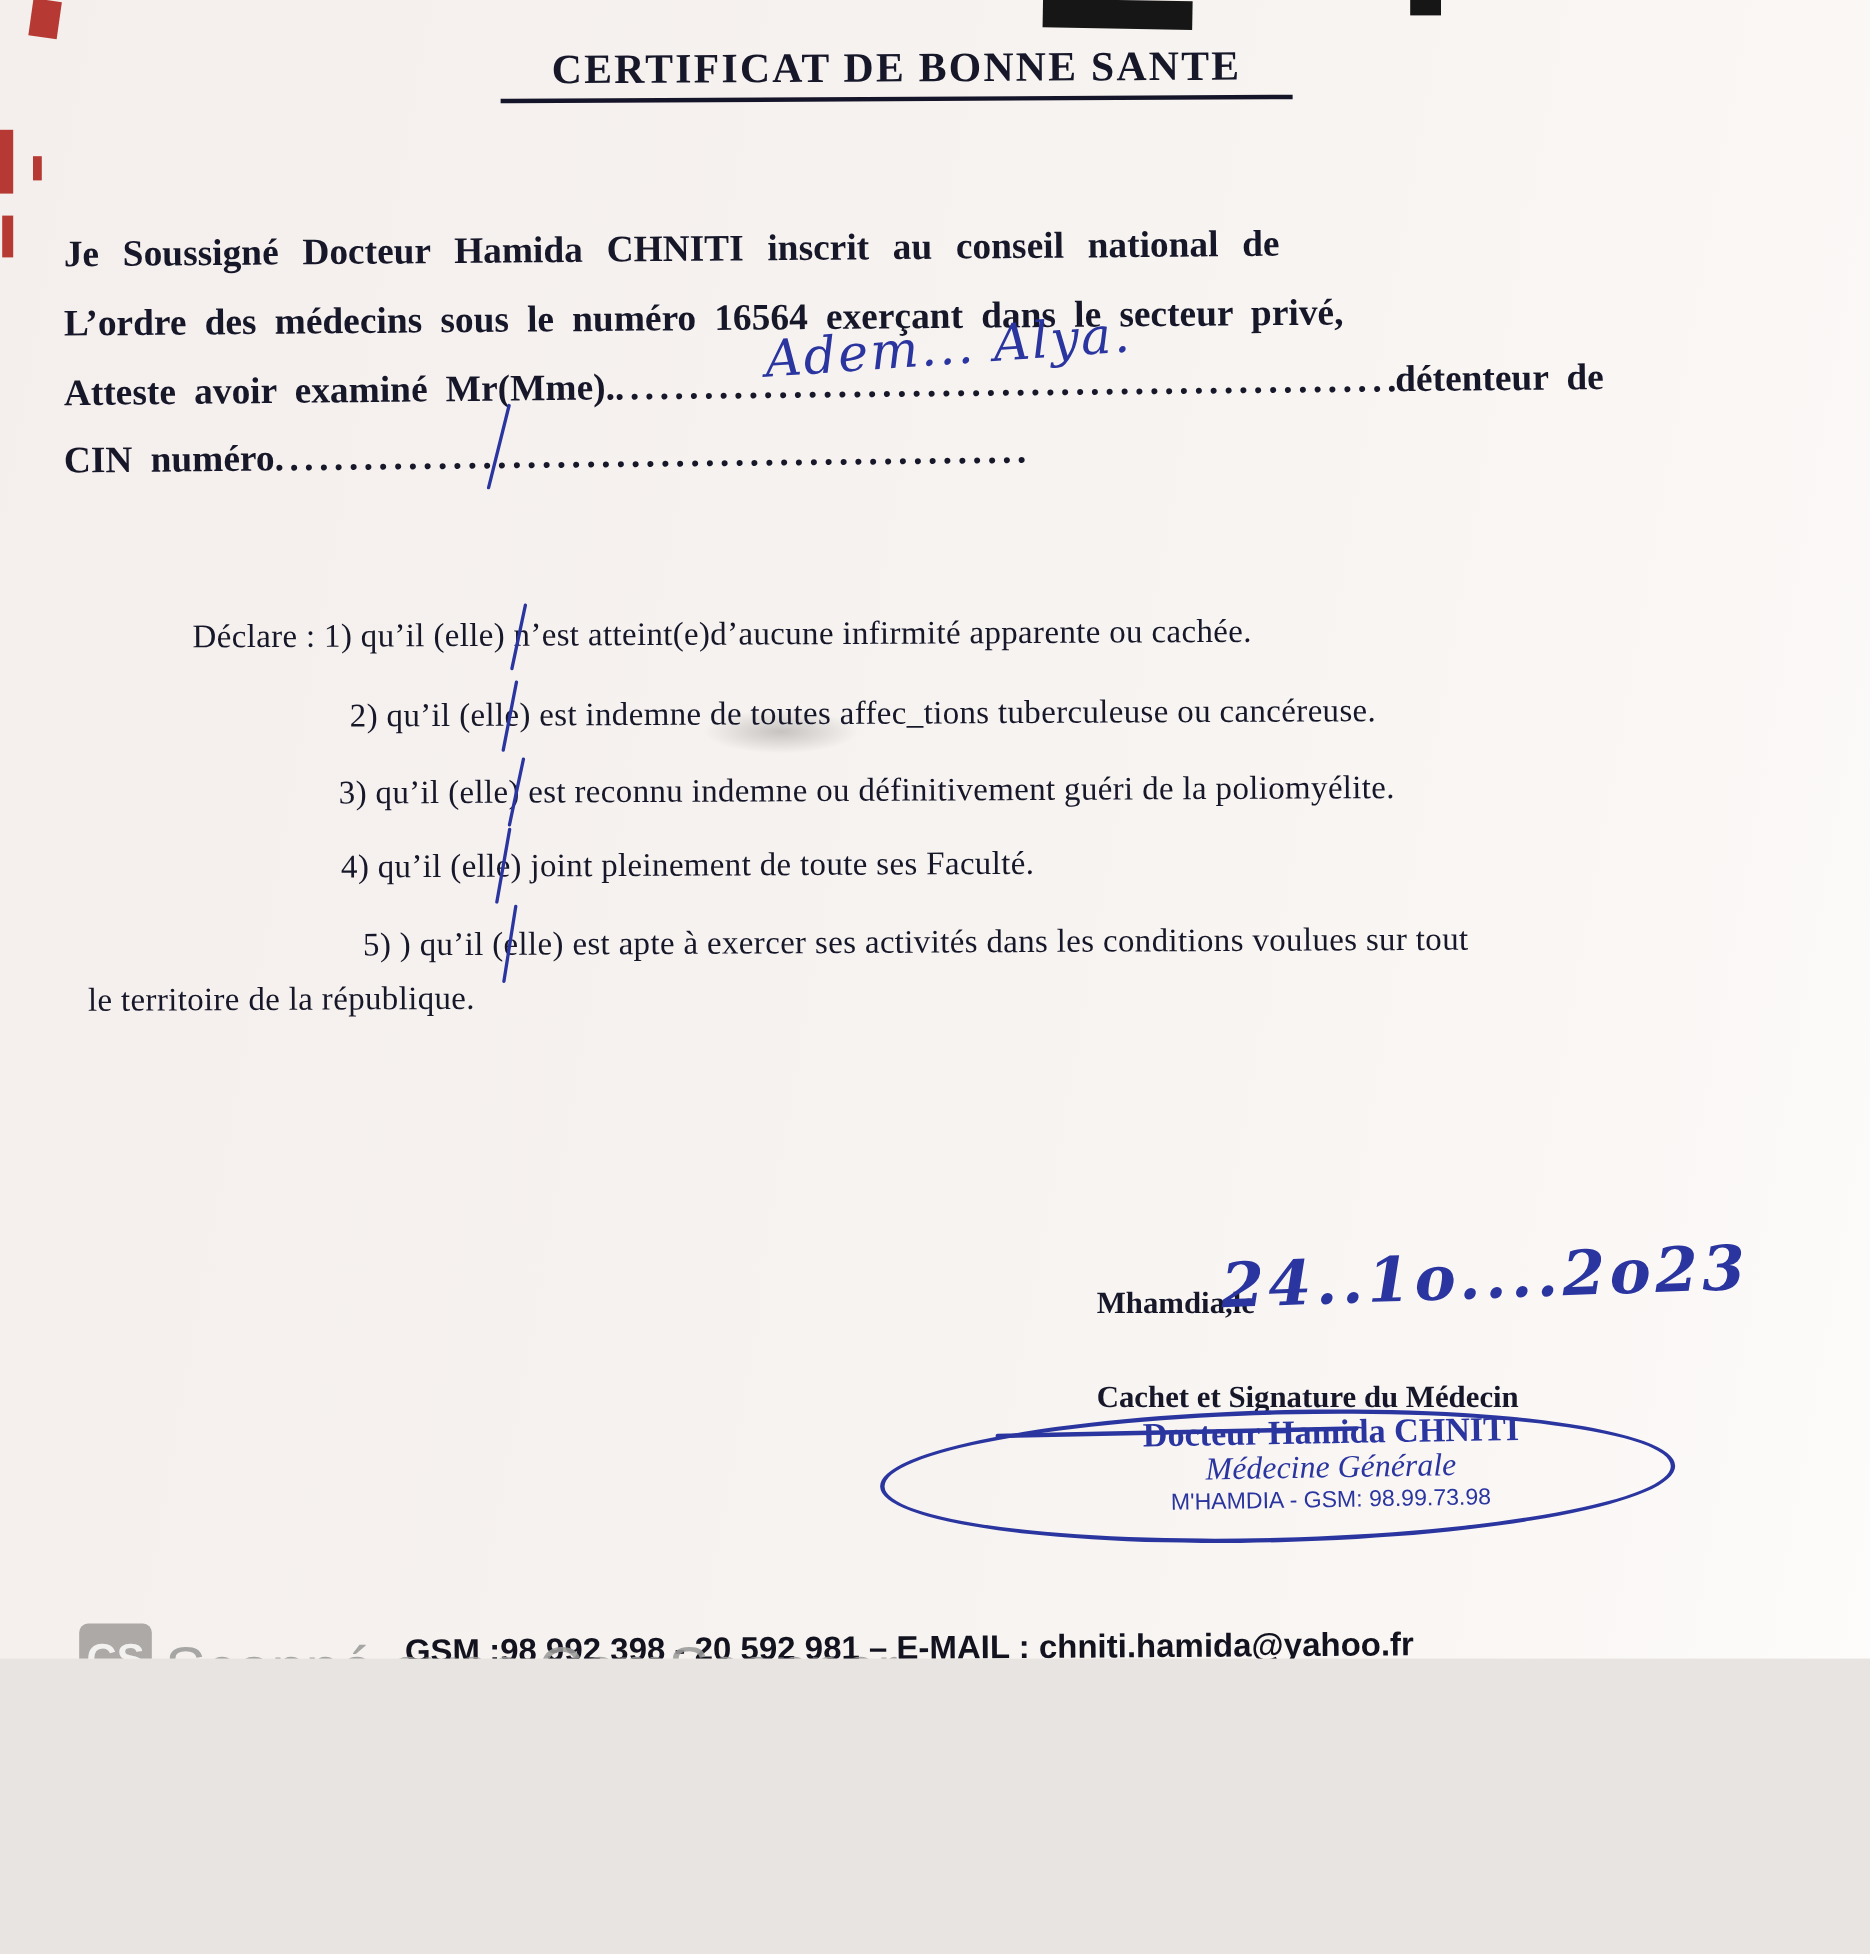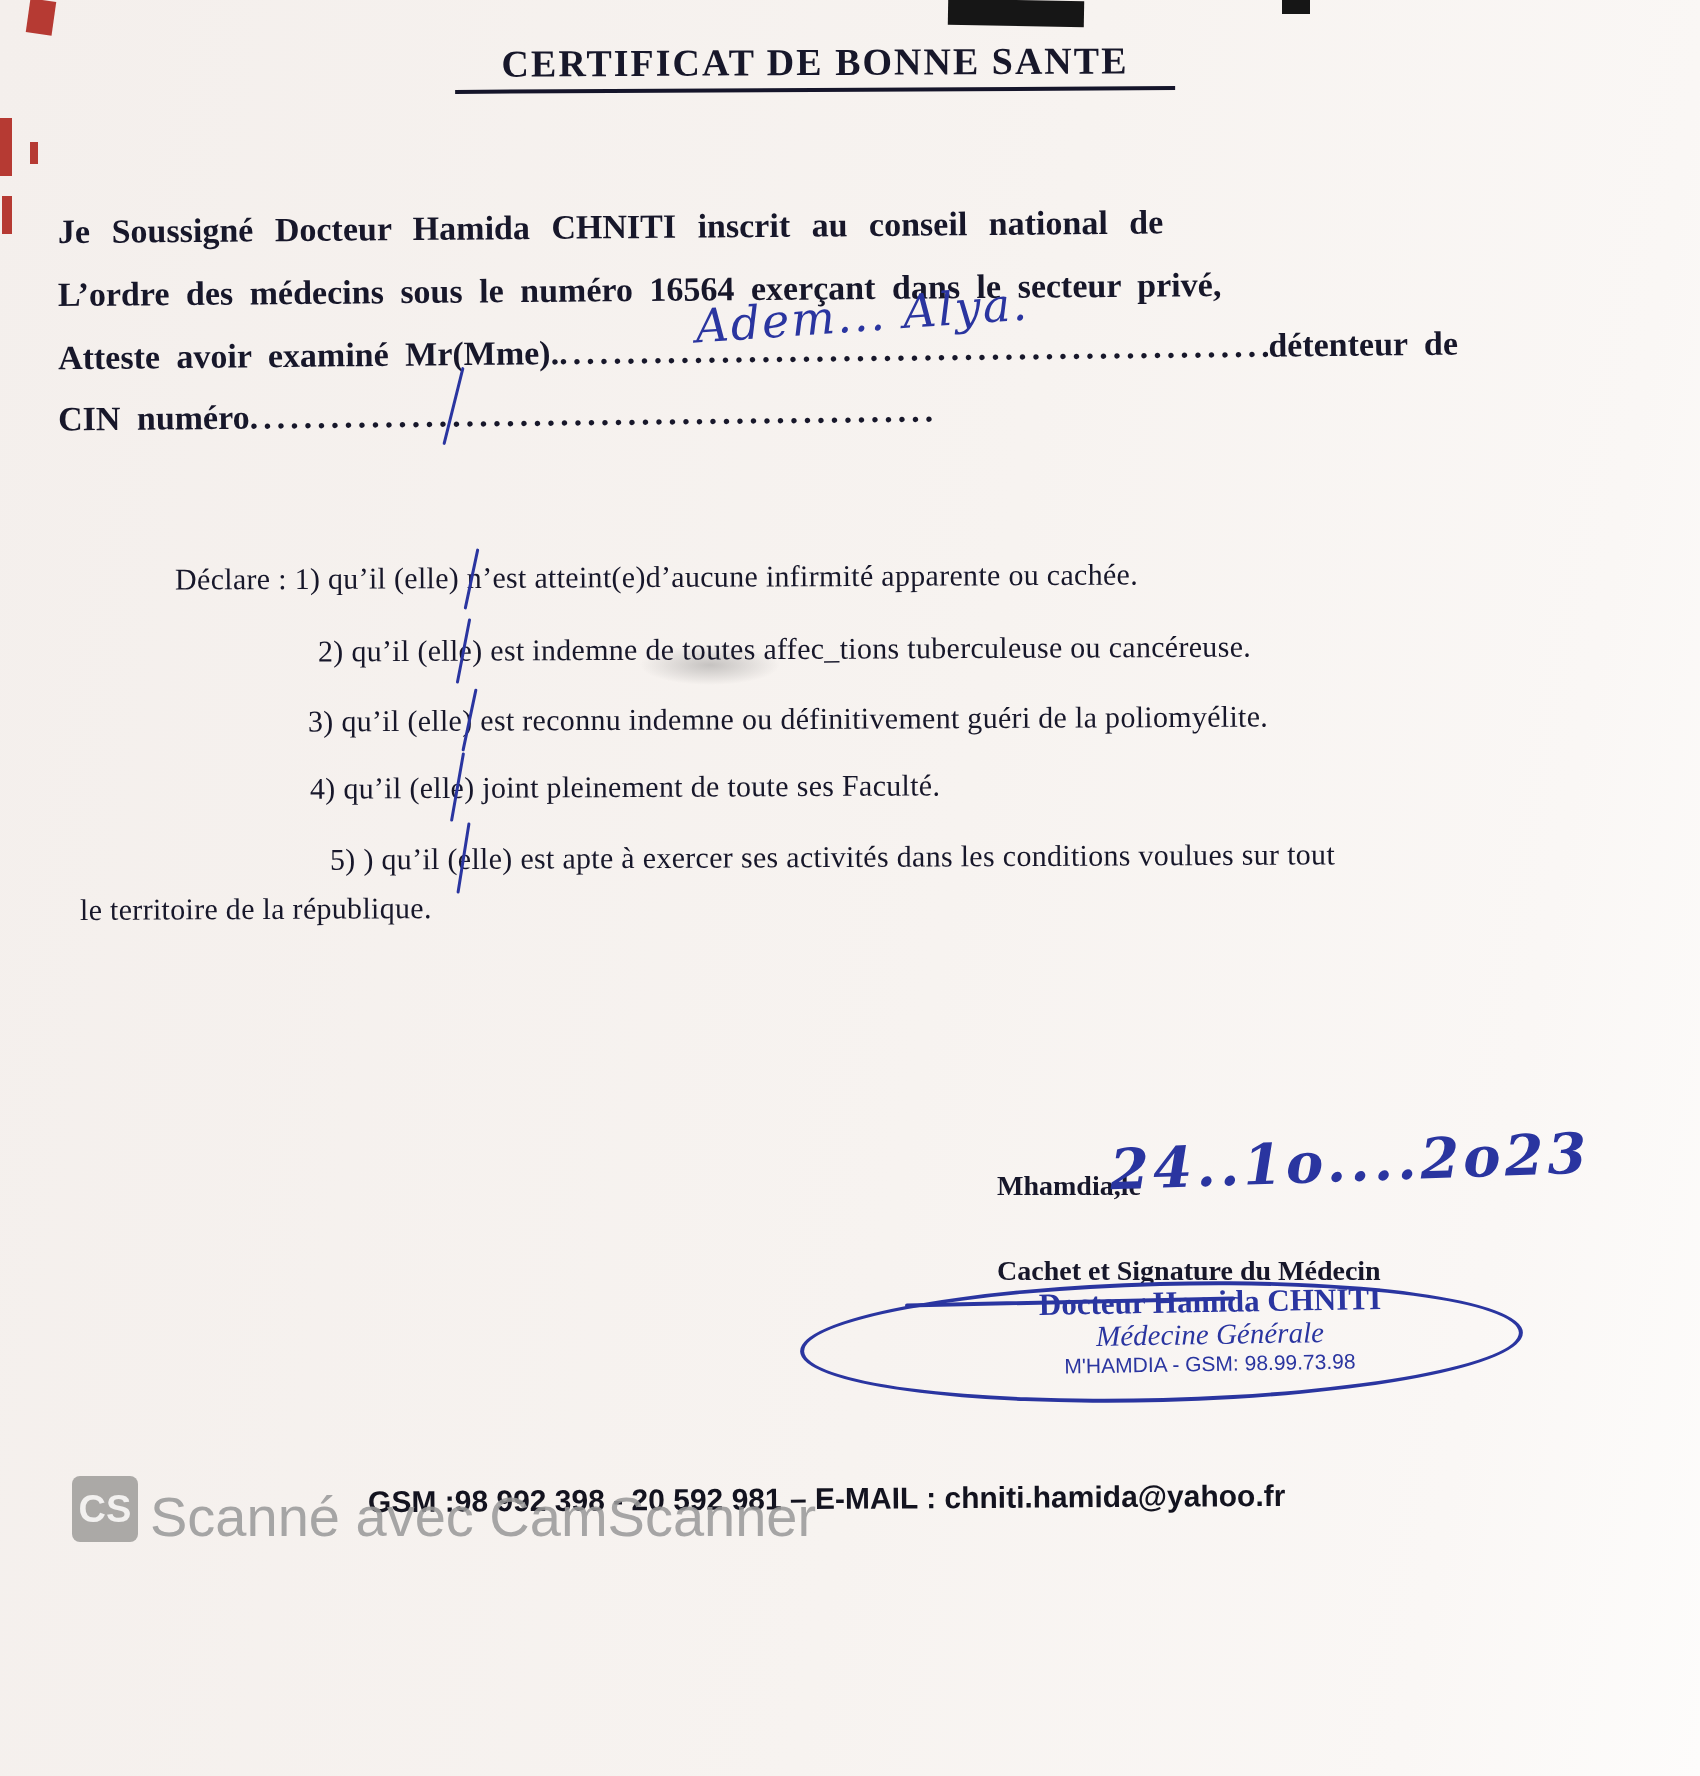--- a/index.html
+++ b/index.html
@@ -1,18 +1,18 @@
 <!DOCTYPE html>
 <html><head>
 <meta charset="utf-8">
 <style>
   html,body{margin:0;padding:0;background:#e8e4e1;}
   .page{
     position:relative;
-    width:1700px;height:1776px;
+    width:1700px;height:1508px;
     margin:0 auto;
     background:linear-gradient(100deg,#f4efec 0%,#f7f3f0 55%,#faf7f5 85%,#fdfcfb 100%);
     overflow:hidden;
     font-family:"Liberation Serif", serif;
     color:#17172a;
   }
   .abs{position:absolute;}
   .doc-title{
     font-size:38px;font-weight:bold;letter-spacing:2px;
     border-bottom:4px solid #15152a;

